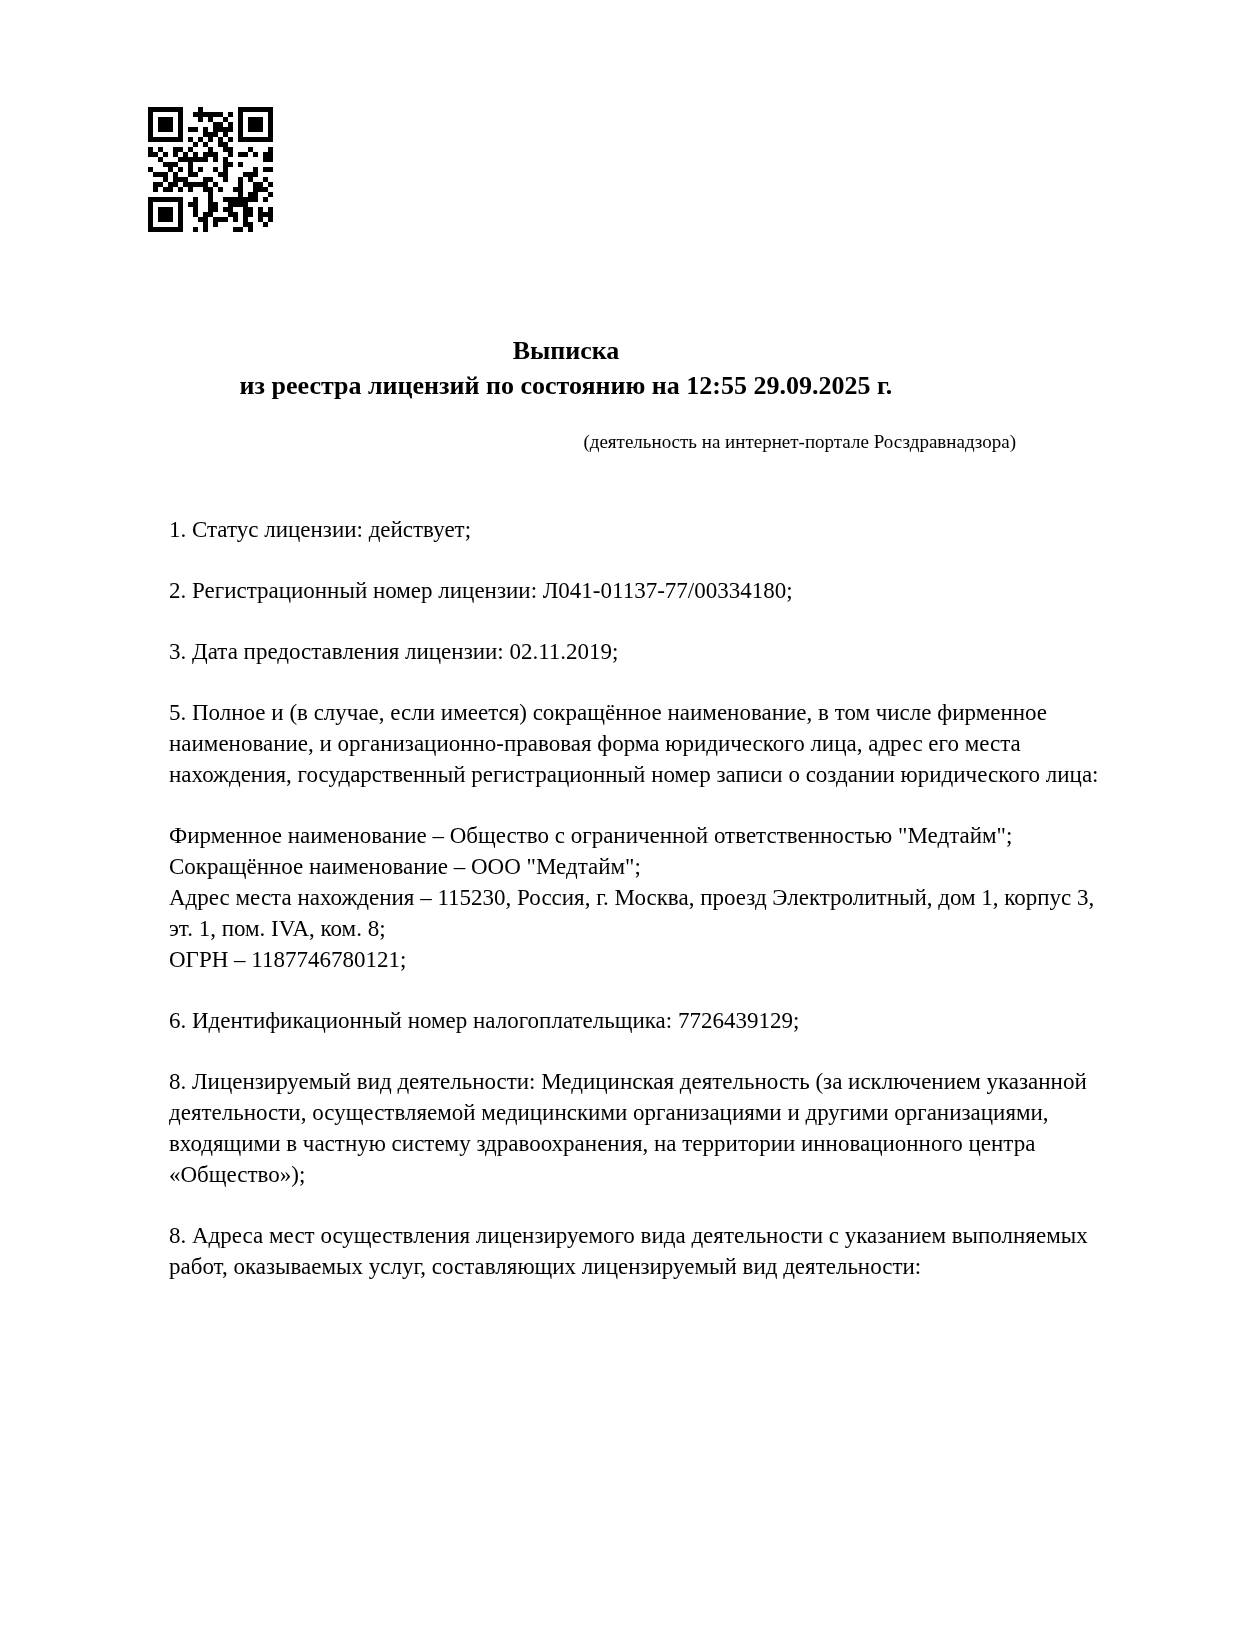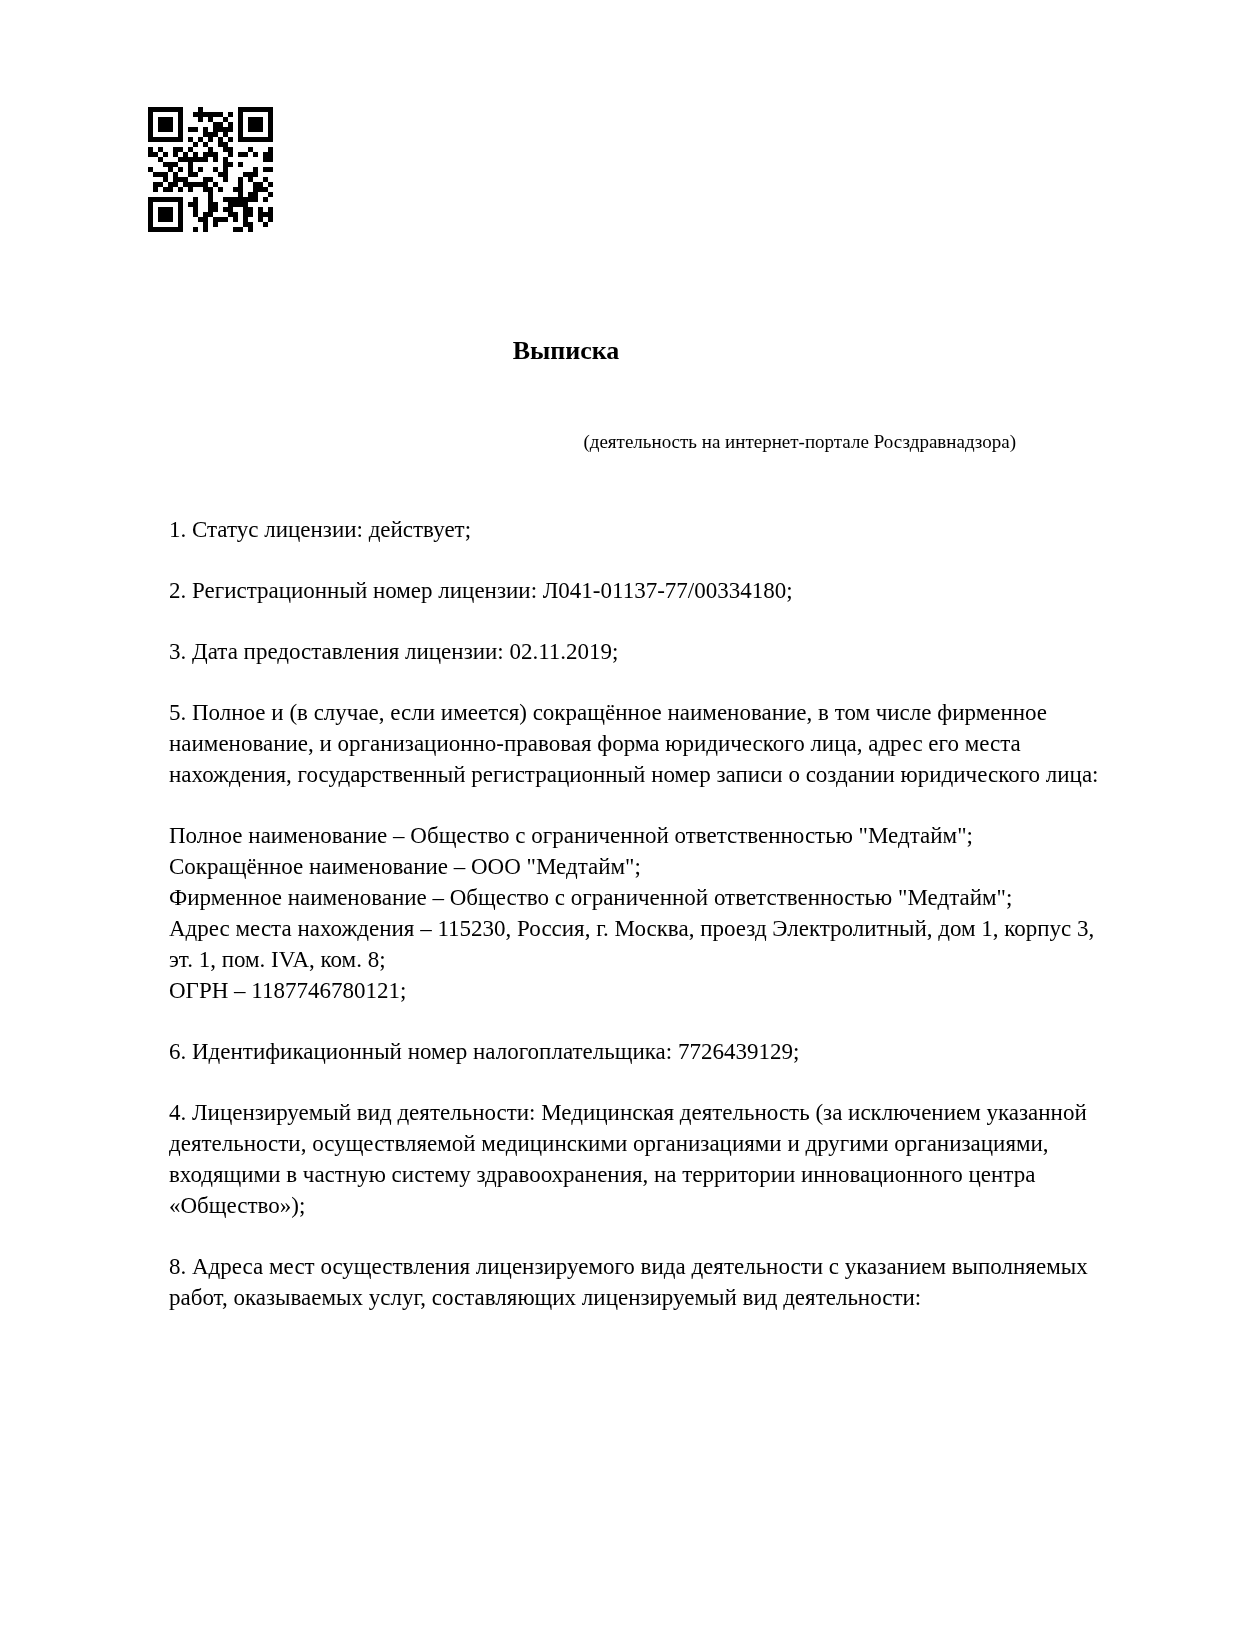--- a/index.html
+++ b/index.html
@@ -262,20 +262,21 @@
         <rect x="95" y="5" width="25" height="25" fill="#ffffff"></rect>
         <rect x="100" y="10" width="15" height="15" fill="#000000"></rect>
         <rect x="0" y="90" width="35" height="35" fill="#000000"></rect>
         <rect x="5" y="95" width="25" height="25" fill="#ffffff"></rect>
         <rect x="10" y="100" width="15" height="15" fill="#000000"></rect>
       </svg>
   </div>
 
   <div class="title-block">
     <div class="title-line">Выписка</div>
+    <div class="title-line">из реестра лицензий по состоянию на 12:55 29.09.2025 г.</div>
   </div>
 
   <div class="subtitle">(деятельность на интернет-портале Росздравнадзора)</div>
 
   <div class="doc-body">
 
     <div class="para">
       <span class="line">1. Статус лицензии: действует;</span>
     </div>
 
@@ -288,34 +289,33 @@
     </div>
 
 
     <div class="para">
       <span class="line">5. Полное и (в случае, если имеется) сокращённое наименование, в том числе фирменное</span>
       <span class="line">наименование, и организационно-правовая форма юридического лица, адрес его места</span>
       <span class="line">нахождения, государственный регистрационный номер записи о создании юридического лица:</span>
     </div>
 
     <div class="para">
-      <span class="line">Полное наименование – Общество с ограниченной ответственностью "Медтайм";</span>
+      <span class="line">Фирменное наименование – Общество с ограниченной ответственностью "Медтайм";</span>
       <span class="line">Сокращённое наименование – ООО "Медтайм";</span>
-      <span class="line">Фирменное наименование – Общество с ограниченной ответственностью "Медтайм";</span>
       <span class="line">Адрес места нахождения – 115230, Россия, г. Москва, проезд Электролитный, дом 1, корпус 3,</span>
       <span class="line">эт. 1, пом. IVA, ком. 8;</span>
       <span class="line">ОГРН – 1187746780121;</span>
     </div>
 
     <div class="para">
       <span class="line">6. Идентификационный номер налогоплательщика: 7726439129;</span>
     </div>
 
     <div class="para">
-      <span class="line">4. Лицензируемый вид деятельности: Медицинская деятельность (за исключением указанной</span>
+      <span class="line">8. Лицензируемый вид деятельности: Медицинская деятельность (за исключением указанной</span>
       <span class="line">деятельности, осуществляемой медицинскими организациями и другими организациями,</span>
       <span class="line">входящими в частную систему здравоохранения, на территории инновационного центра</span>
       <span class="line">«Общество»);</span>
     </div>
 
     <div class="para">
       <span class="line">8. Адреса мест осуществления лицензируемого вида деятельности с указанием выполняемых</span>
       <span class="line">работ, оказываемых услуг, составляющих лицензируемый вид деятельности:</span>
     </div>
 

